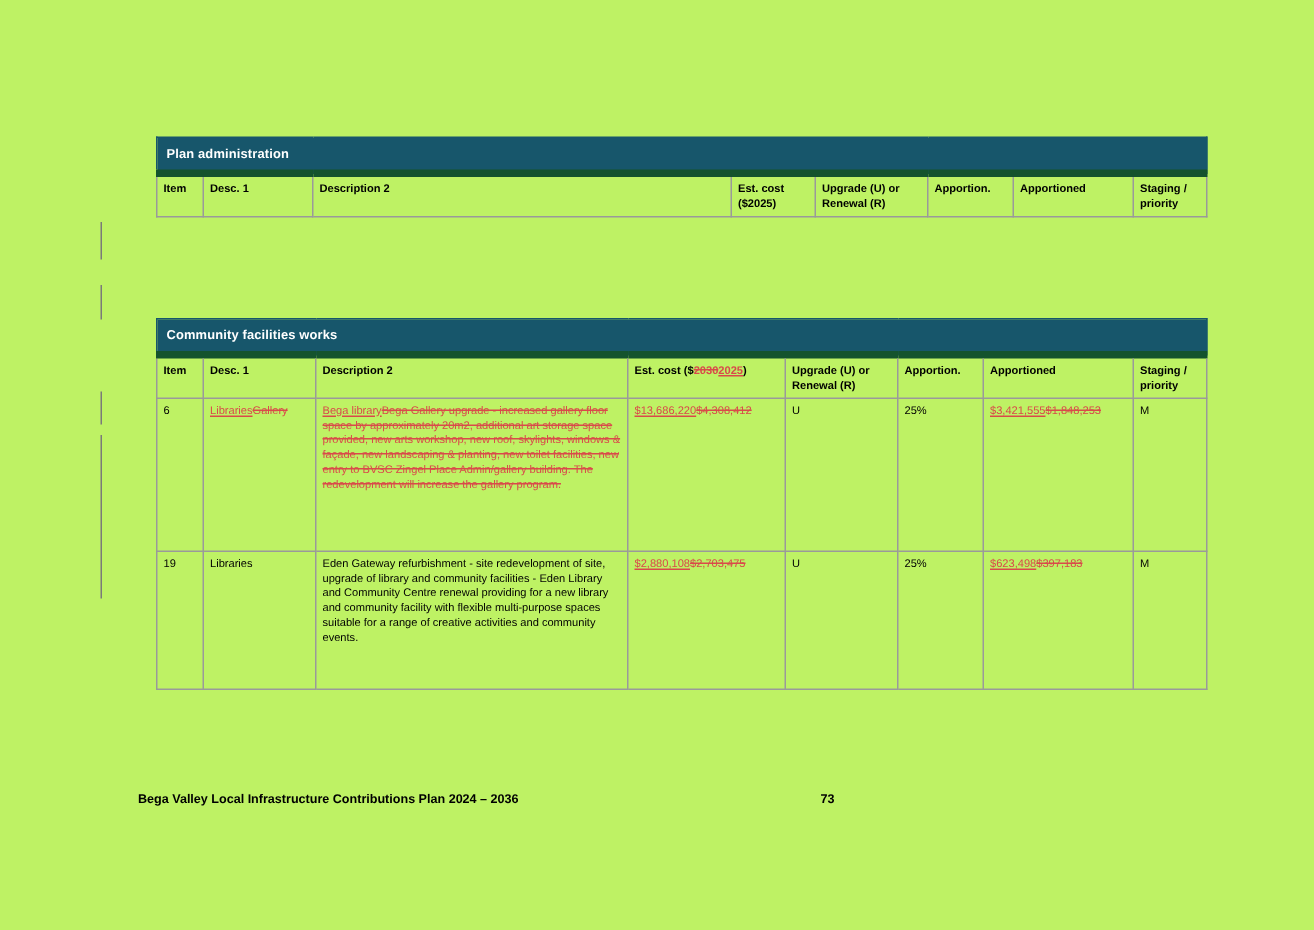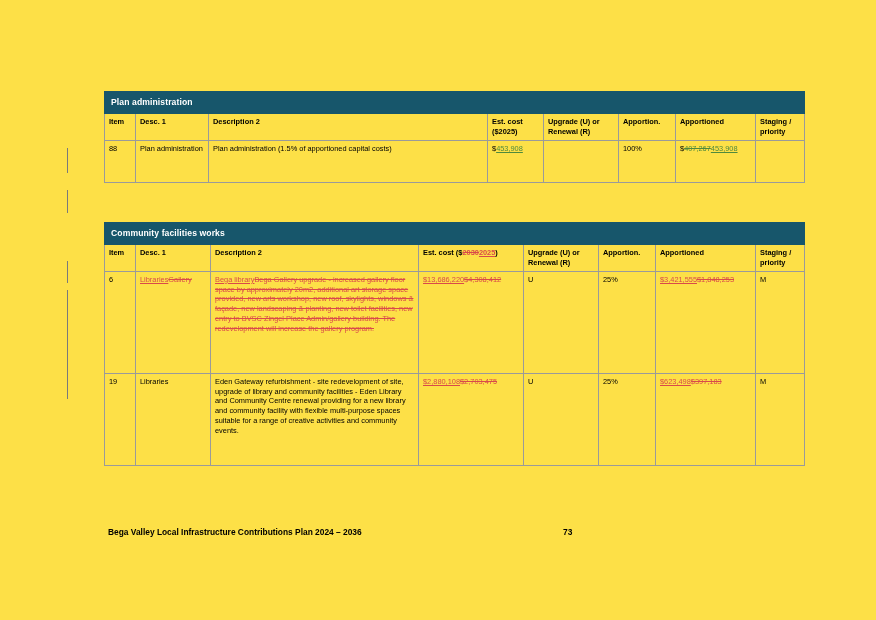--- a/index.html
+++ b/index.html
@@ -14,21 +14,21 @@
     position: relative;
     overflow: hidden;
     font-family: "Liberation Sans", sans-serif;
     color: #000000;
     -webkit-font-smoothing: antialiased;
   }
 
   .page {
     position: absolute;
     inset: 0;
-    background: #fde047;
+    background: #bef264;
     text-decoration: underline;
   }
 
   
   .change-bar {
     position: absolute;
     left: 67px;
     width: 1px;
     background: #7a7a7a;
   }
@@ -55,34 +55,34 @@
     border: 1px solid #17566b;
     color: #ffffff;
     font-weight: bold;
     font-size: 8.6px;
     padding: 5px 6px 5px 6px;
     letter-spacing: .1px;
   }
   .head-row td {
     font-weight: bold;
     font-size: 7.4px;
-    border-top: 1px solid #14532d;
+    border-top: 5px solid #14532d;
   }
 
   
   .ins-r { color: #d94a4a; text-decoration: underline; }
   .del-r { color: #d94a4a; text-decoration: line-through; }
   .ins-g { color: #4f8a3d; text-decoration: underline; }
   .del-g { color: #4f8a3d; text-decoration: line-through; }
   .blk { color: #000; }
 
   
   .footer {
     position: absolute;
-    left: 108px;
+    left: 92px;
     top: 527px;
     width: 704px;
     display: flex;
     align-items: center;
     font-size: 8.4px;
     font-weight: bold;
   }
   .footer-title { flex: 0 0 auto; }
   .footer-page {
     position: absolute;
@@ -120,34 +120,24 @@
       <tr class="head-row">
         <td>Item</td>
         <td>Desc. 1</td>
         <td>Description 2</td>
         <td>Est. cost ($2025)</td>
         <td>Upgrade (U) or Renewal (R)</td>
         <td>Apportion.</td>
         <td>Apportioned</td>
         <td>Staging / priority</td>
       </tr>
-      <tr style="height:42px;">
-        <td>88</td>
-        <td>Plan administration</td>
-        <td>Plan administration (1.5% of apportioned capital costs)</td>
-        <td><span class="blk">$</span><span class="ins-g">453,908</span></td>
-        <td></td>
-        <td>100%</td>
-        <td><span class="blk">$</span><span class="del-g">407,267</span><span class="ins-g">453,908</span></td>
-        <td></td>
-      </tr>
     </tbody>
   </table>
 
-  <table class="doc-table" style="top:222px;">
+  <table class="doc-table" style="top:212px;">
     <colgroup>
       <col style="width:31px;">
         <col style="width:75px;">
         <col style="width:208px;">
       <col style="width:105px;">
         <col style="width:75px;">
         <col style="width:57px;">
       <col style="width:100px;">
         <col style="width:49px;">
     </colgroup>

